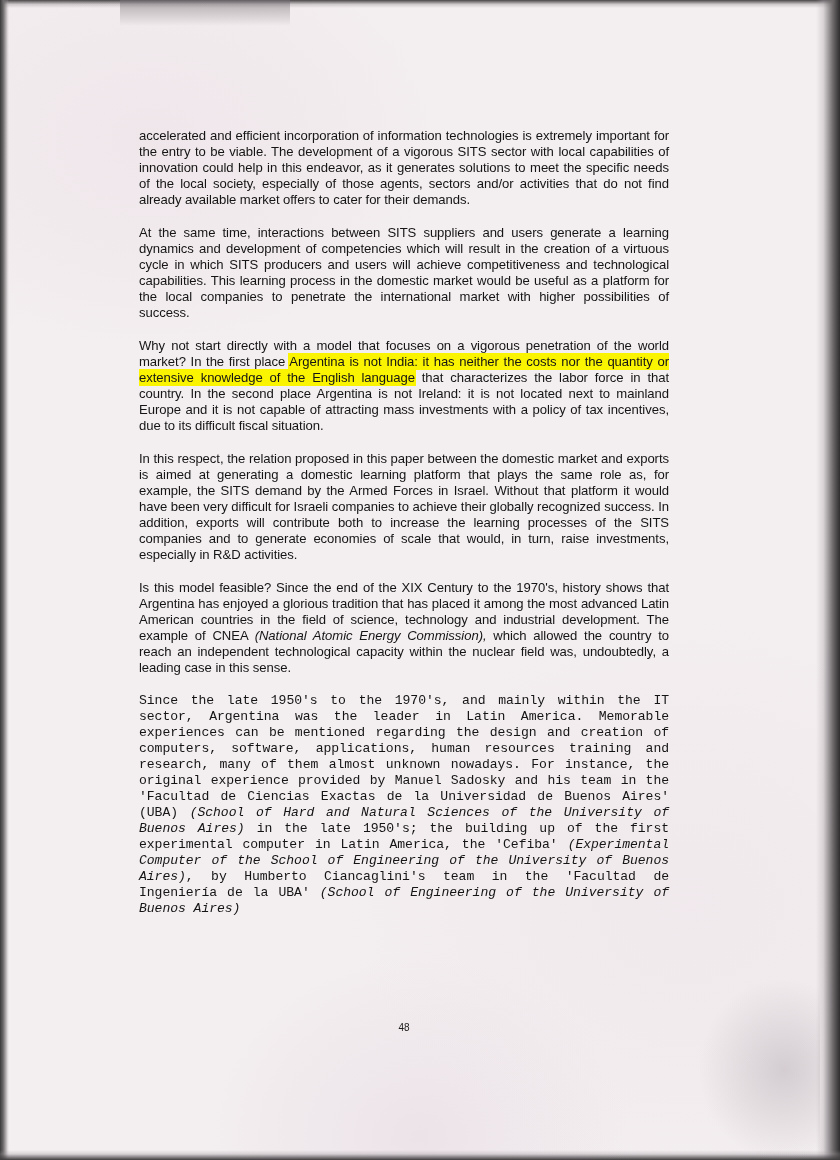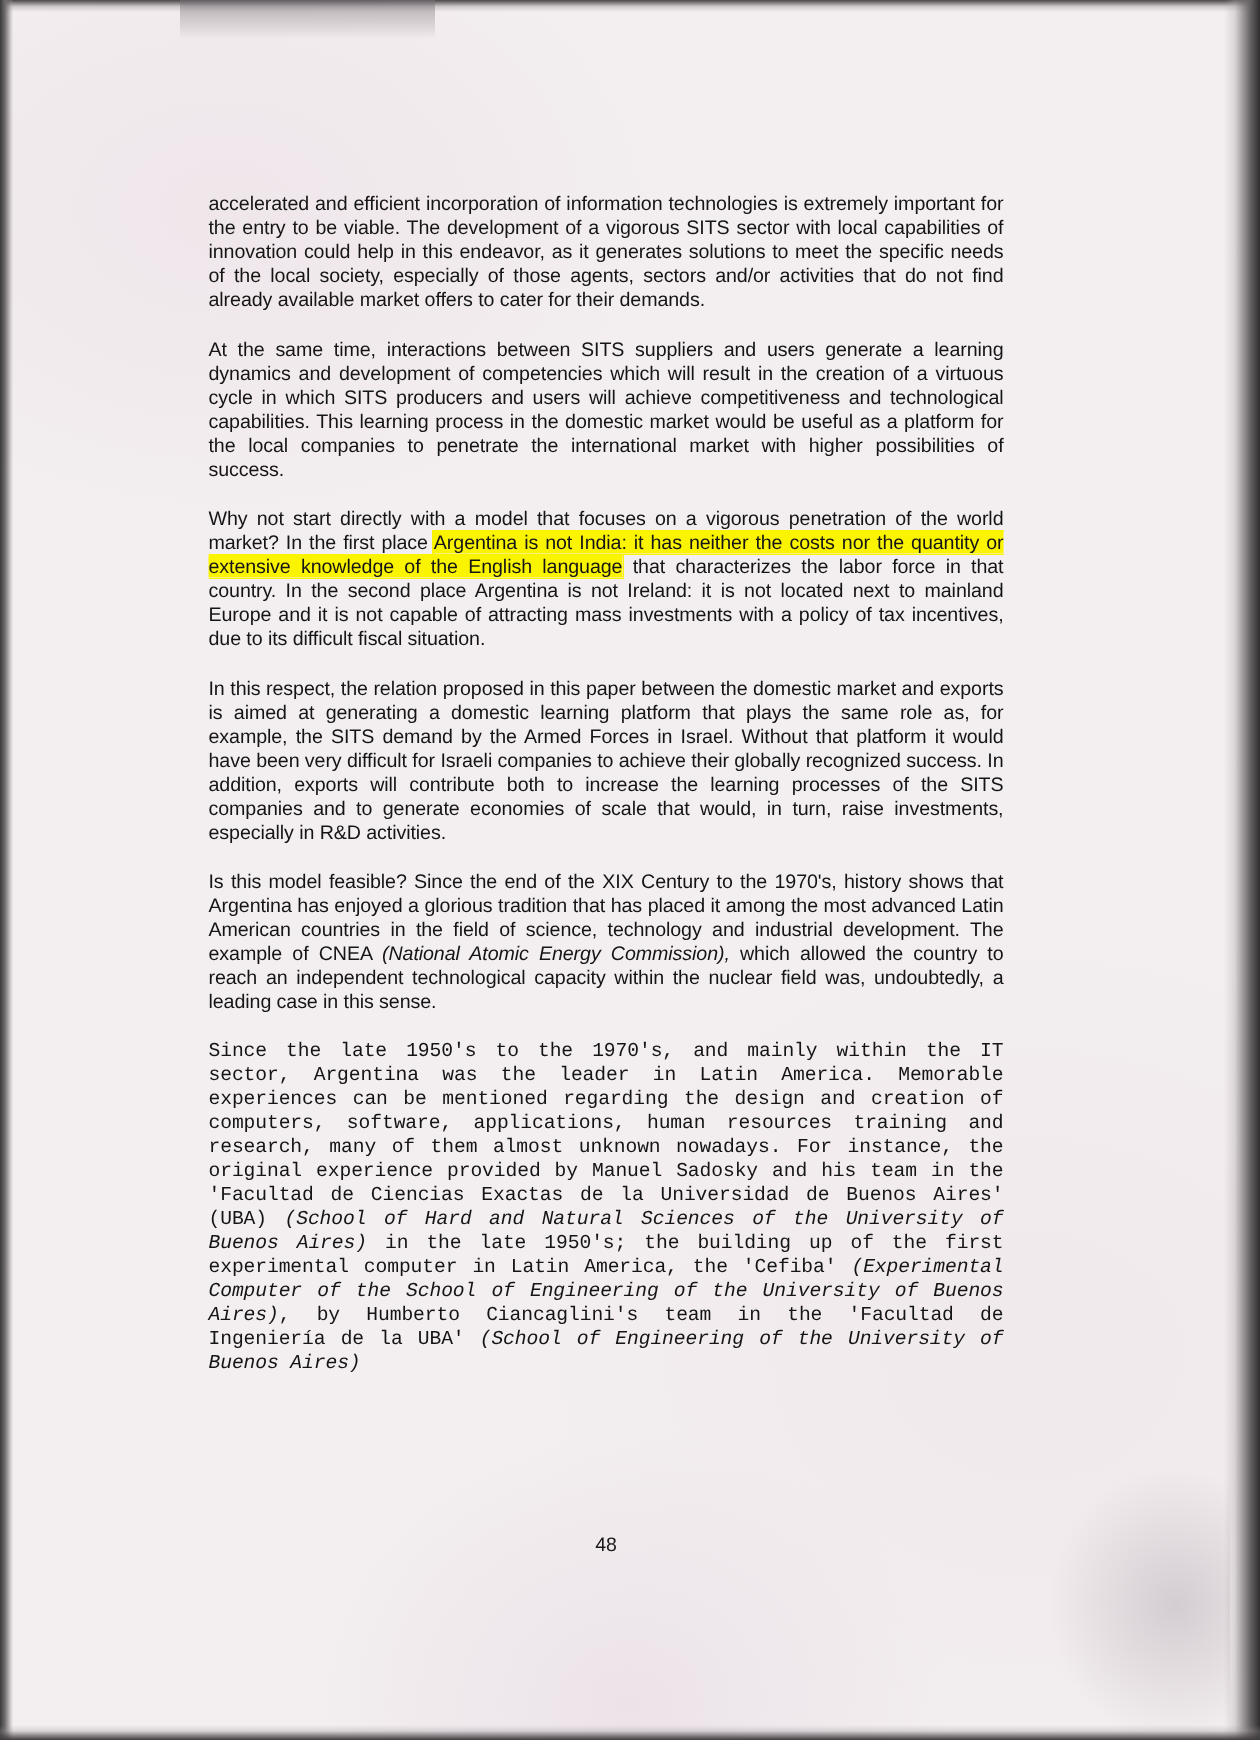--- a/index.html
+++ b/index.html
@@ -72,21 +72,21 @@
     background: #fbf400;
     box-shadow: 0 0 0 1px #fbf400;
   }
   .page-number {
     position: absolute;
     left: 0;
     top: 894px;
     width: 530px;
     text-align: center;
     font-family: Liberation Sans, sans-serif;
-    font-size: 13px;
+    font-size: 10px;
     color: #1a1a1a;
   }
 </style>
 </head>
 <body>
 
 <div class="page">
   <div class="edge-top"></div>
   <div class="edge-left"></div>
   <div class="edge-right"></div>

